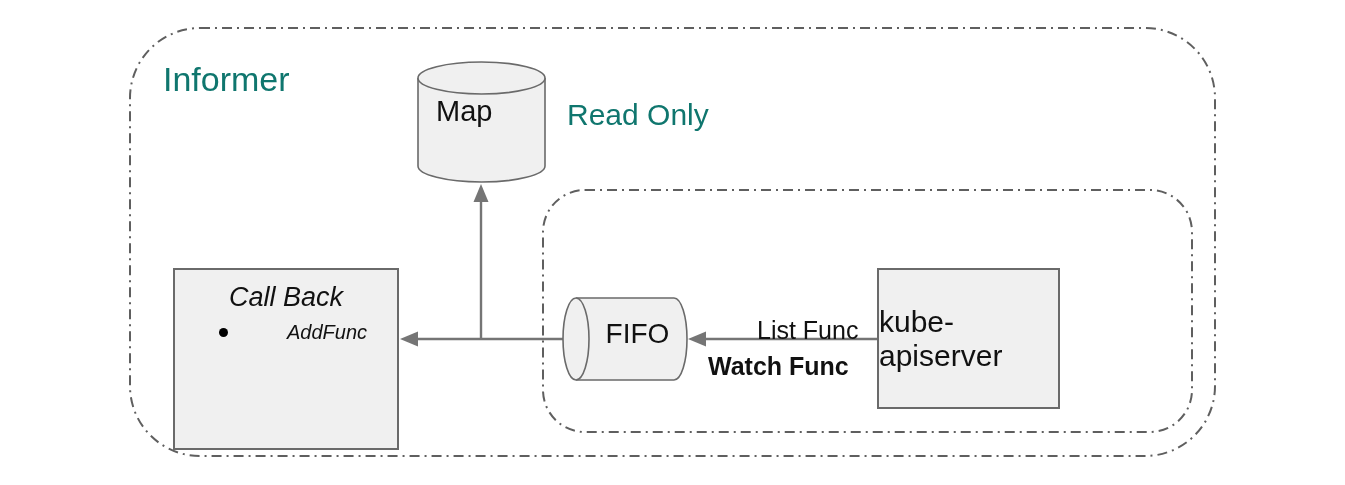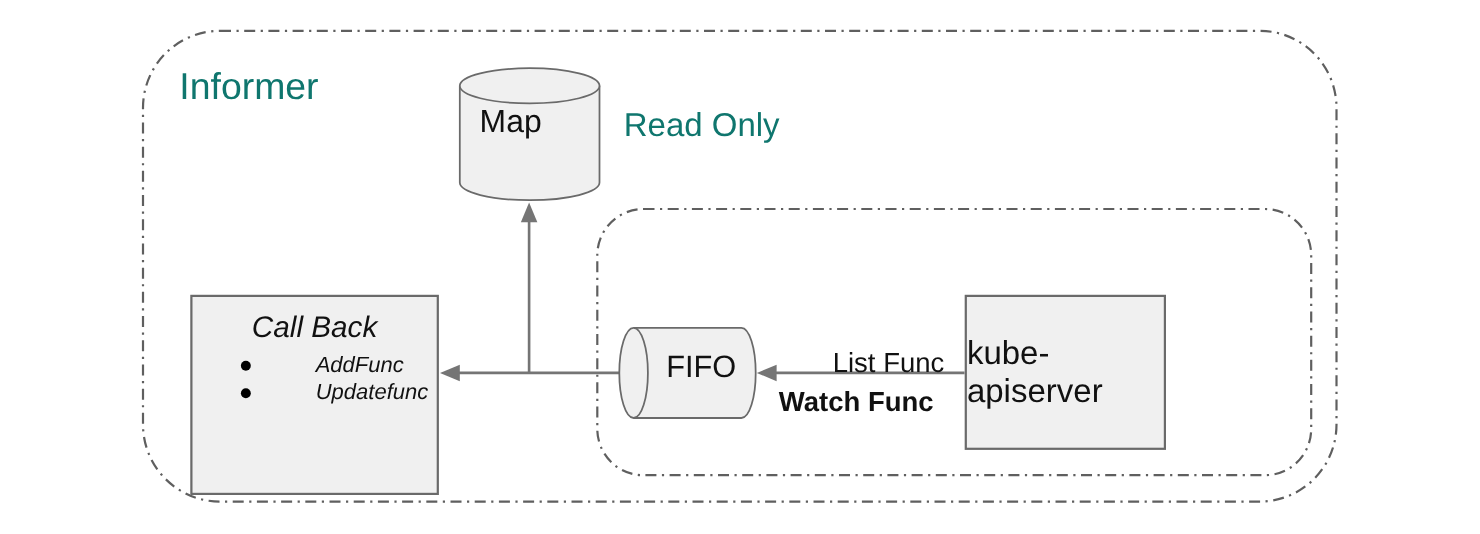--- a/index.html
+++ b/index.html
@@ -134,24 +134,20 @@
     <div>Map</div>
   </div>
 
   <div class="node-box callback-box">
     <div class="callback-title">Call Back</div>
     <ul class="callback-list">
       <li>
         <span class="bullet-dot"></span>
         <span>AddFunc</span>
       </li>
-      <li>
-        <span class="bullet-dot"></span>
-        <span>Updatefunc</span>
-      </li>
     </ul>
   </div>
 
   <div class="abs fifo-label">FIFO</div>
 
   <div class="node-box kube-box">
     <span>kube-apiserver</span>
   </div>
 
   <div class="abs edge-label label-listfunc">List Func</div>

